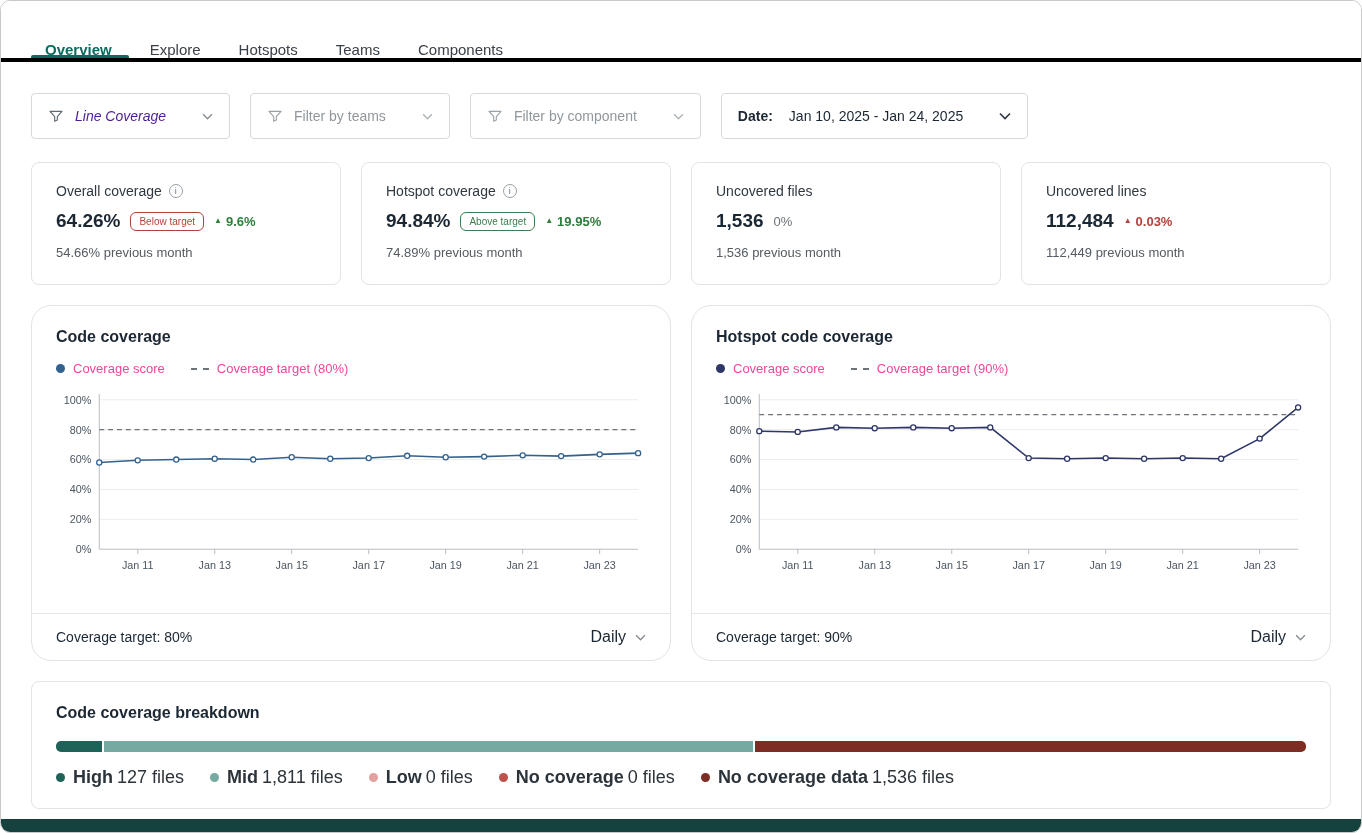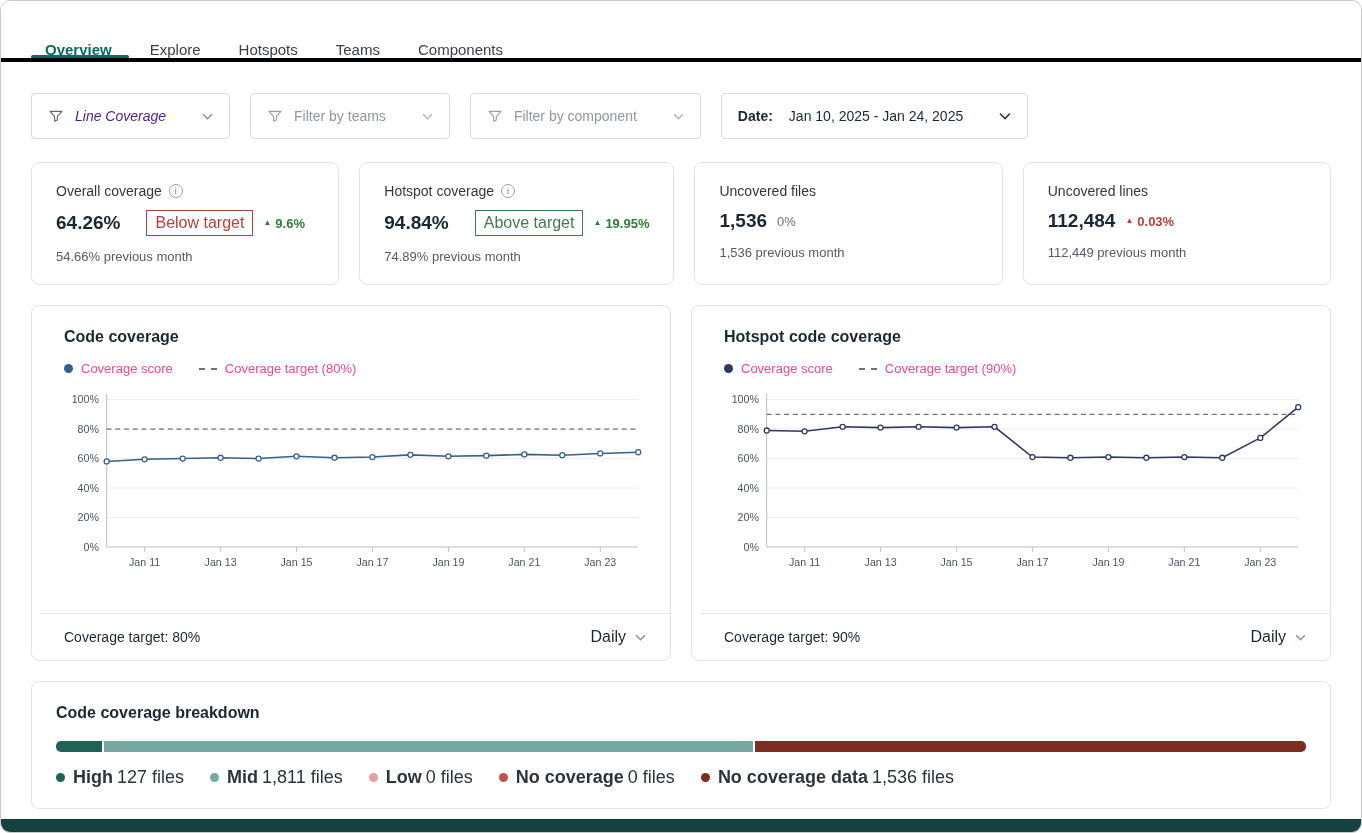--- a/index.html
+++ b/index.html
@@ -56,36 +56,36 @@
   }
   .stat-title { display: flex; align-items: center; gap: 7px; font-size: 14px; color: #2f3841; }
   .info-i {
     display: inline-flex; align-items: center; justify-content: center;
     width: 14px; height: 14px; border: 1px solid #99a0a6; border-radius: 50%;
     font-size: 9px; color: #6c737a; cursor: pointer;
   }
   .stat-value-row { display: flex; align-items: center; gap: 10px; margin-top: 11px; }
   .stat-value { font-size: 19px; font-weight: 700; color: #1b2733; }
   .badge {
-    font-size: 16px; padding: 3px 8px; border-radius: 0; border: 1px solid currentColor;
-    background: #fff; white-space: nowrap; margin-left: 16px;
+    font-size: 10px; padding: 3px 8px; border-radius: 6px; border: 1px solid currentColor;
+    background: #fff; white-space: nowrap;
   }
   .badge.danger { color: #b5413c; }
   .badge.success { color: #3e7b4f; }
   .delta { display: inline-flex; align-items: center; gap: 4px; font-size: 13px; font-weight: 700; }
   .delta.positive { color: #2f7d3b; }
   .delta.negative { color: #b5413c; }
   .delta.neutral  { color: #6a7178; font-weight: 400; }
   .delta .arrow { font-size: 8px; line-height: 1; }
   .stat-prev { margin-top: 13px; font-size: 13px; color: #545b62; }
   
   .charts { display: flex; gap: 20px; margin: 0 30px 20px 30px; }
   .chart-card {
     flex: 1; height: 356px; display: flex; flex-direction: column;
-    border: 1px solid #e3e3e3; border-radius: 8px; background: #fff; overflow: hidden; padding-left: 8px;
+    border: 1px solid #e3e3e3; border-radius: 20px; background: #fff; overflow: hidden;
   }
   .chart-body { padding: 22px 24px 0 24px; }
   .chart-title { font-size: 16px; font-weight: 700; color: #1b2733; }
   .chart-legend { display: flex; align-items: center; gap: 26px; margin-top: 15px; font-size: 13px; color: #ec4899; }
   .legend-item { display: inline-flex; align-items: center; gap: 8px; }
   .legend-dot { width: 9px; height: 9px; border-radius: 50%; background: #33618d; }
   .dash-sample { display: inline-block; width: 18px; border-top: 2px dashed #6d737a; }
   .chart-plot { margin-top: 10px; }
   .chart-plot svg { display: block; width: 100%; height: auto; }
   .chart-footer {

